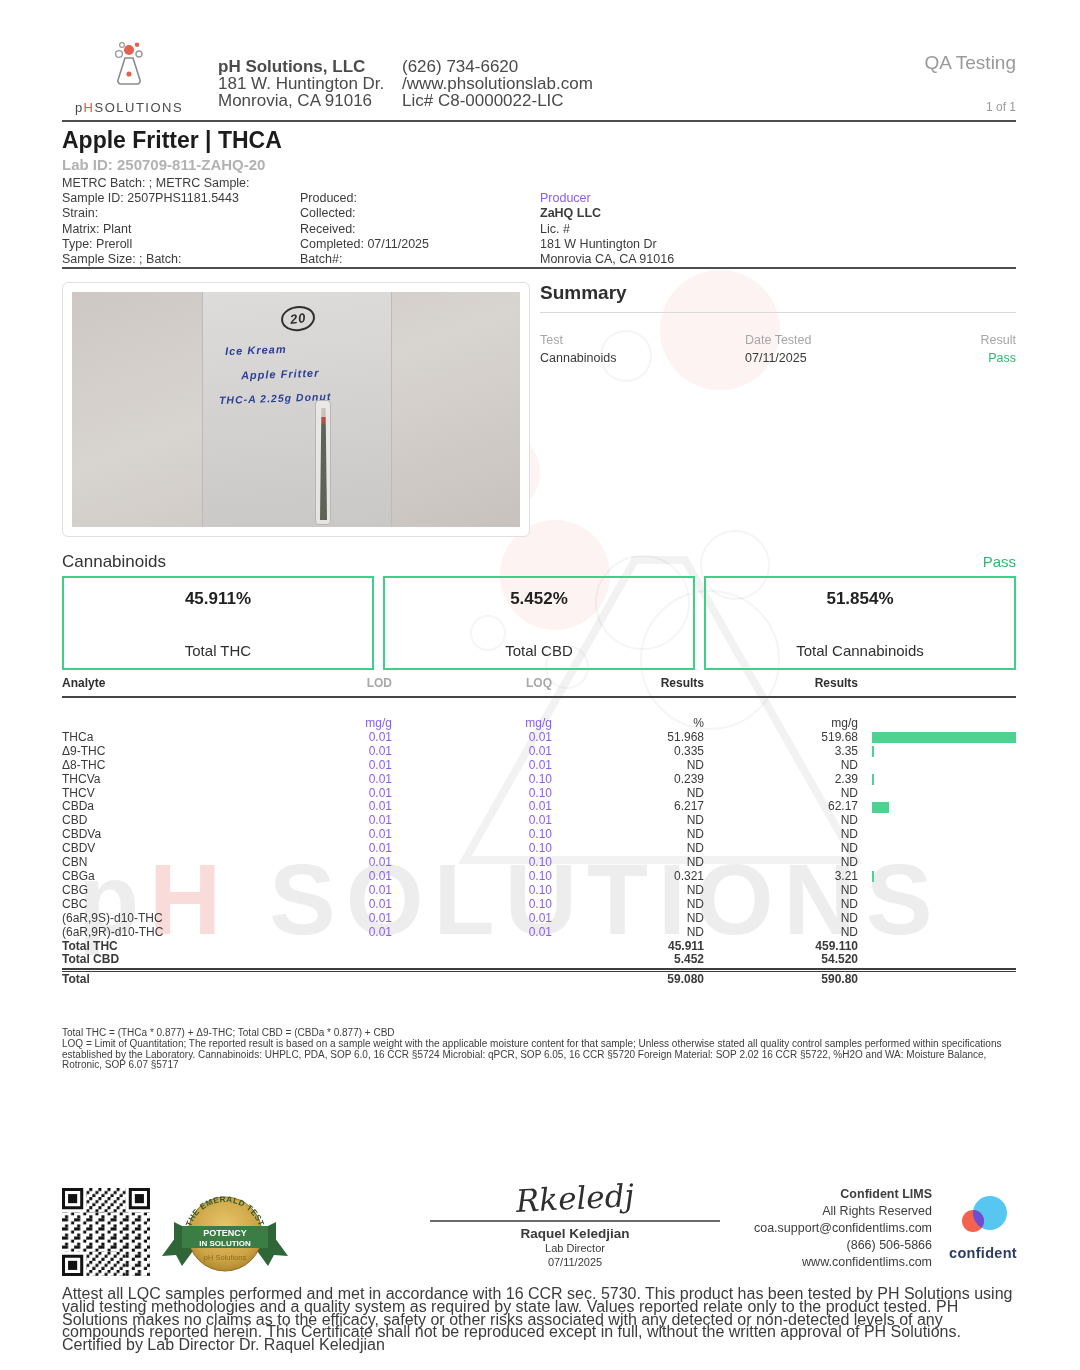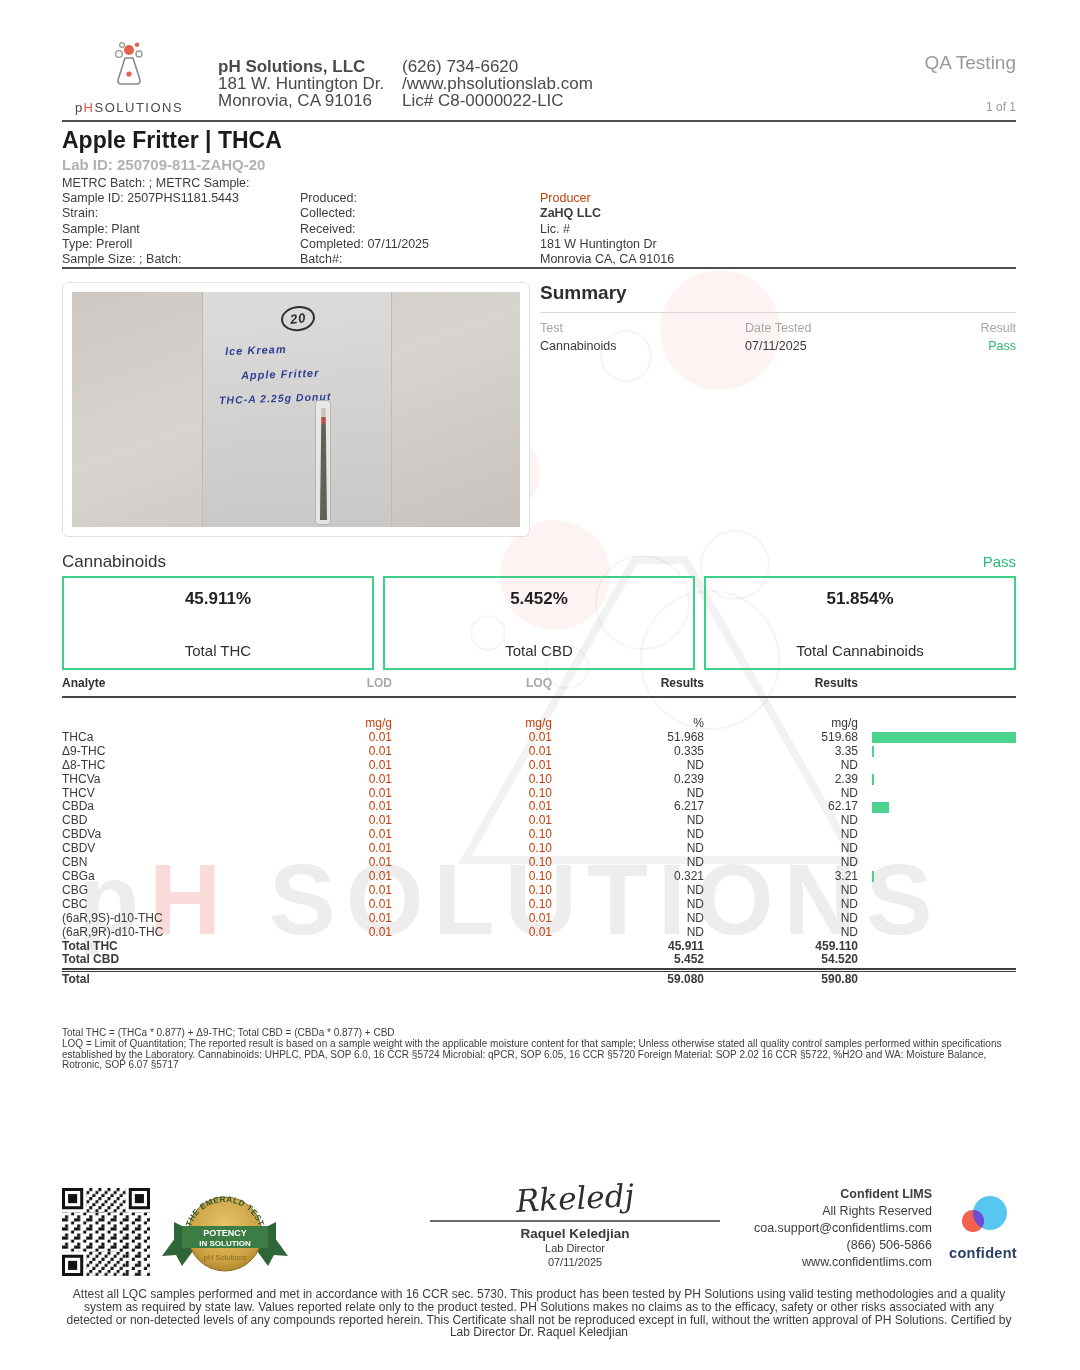--- a/index.html
+++ b/index.html
@@ -26,37 +26,37 @@
   .qa { position:absolute; right:0; top:10px; font-size:19px; color:#9a9a9a; }
   .pageno { position:absolute; right:0; top:58px; font-size:12px; color:#9a9a9a; }
   .rule-dark { position:absolute; left:62px; width:954px; height:0; border-top:2px solid #4e4e4e; }
 
   
   .title { position:absolute; top:127px; left:62px; font-size:23px; font-weight:bold; color:#1c1c1c; }
   .labid { position:absolute; top:156px; left:62px; font-size:15px; color:#b2b2b2; font-weight:bold; }
   .meta { position:absolute; top:176px; left:62px; width:954px; font-size:12.5px; line-height:15.2px; color:#3c3c3c; }
   .meta .col2 { position:absolute; left:238px; top:15.2px; }
   .meta .col3 { position:absolute; left:478px; top:15.2px; }
-  .gray { color:#c2410c; }
+  .gray { color:#8b5cf6; }
   .bold { font-weight:bold; }
 
   
   .photo-box { position:absolute; top:282px; left:62px; width:468px; height:255px; border:1px solid #e0e0e0; border-radius:6px; padding:9px; background:#fff; }
   .photo { position:relative; width:100%; height:100%; background:linear-gradient(160deg,#cdc8c3,#d8d4d0 45%,#c7c2bd); overflow:hidden; }
   .bag { position:absolute; left:130px; top:0; width:190px; height:100%; background:linear-gradient(175deg,#dedcda,#d2d0cf 60%,#cac8c6); border-left:1px solid #bdbab7; border-right:1px solid #bdbab7; }
   .ink { position:absolute; color:#2c3f93; font-size:11px; font-style:italic; font-weight:bold; letter-spacing:1px; transform:rotate(-2deg); white-space:nowrap; }
   .bag-num { left:78px; top:14px; border:2px solid #2f2f2f; color:#2f2f2f; border-radius:50%; padding:3px 7px; font-size:13px; transform:rotate(-8deg); }
   .preroll-tube { position:absolute; left:112px; top:108px; width:16px; height:125px; background:rgba(250,250,250,0.55); border:1px solid #b9b6b2; border-radius:4px; }
   .preroll { position:absolute; left:117px; top:116px; width:7px; height:112px; background:linear-gradient(#c9c2b8 0 8%, #b05048 8% 14%, #5f6355 14% 100%); clip-path:polygon(20% 0,80% 0,100% 100%,0 100%); }
 
   
   .summary { position:absolute; top:282px; left:540px; width:476px; }
   .summary h2 { font-size:19px; font-weight:bold; color:#2f2f2f; padding-bottom:8px; border-bottom:1px solid #d9d9d9; }
   .sum-head, .sum-row { display:grid; grid-template-columns: 205px 175px 1fr; font-size:12.5px; }
-  .sum-head { margin-top:8px; color:#a6a6a6; }
+  .sum-head { margin-top:20px; color:#a6a6a6; }
   .sum-row { margin-top:4px; color:#3a3a3a; }
   .sum-head .r, .sum-row .r { text-align:right; }
   .pass { color:#2eb872; }
 
   
   .cann-head { position:absolute; top:552px; left:62px; width:954px; }
   .cann-head .name { font-size:17px; color:#333; }
   .cann-head .status { position:absolute; right:0; top:1px; font-size:15px; }
   .boxes { position:absolute; top:576px; left:62px; width:954px; display:flex; gap:9px; }
   .gbox { flex:1; height:94px; border:2px solid #3ed088; position:relative; text-align:center; }
@@ -86,21 +86,21 @@
   .badge { position:absolute; top:1186px; left:160px; width:130px; height:102px; }
   .sig { position:absolute; top:1180px; left:430px; width:290px; text-align:center; }
   .sig-script { font-family:"DejaVu Serif", serif; font-style:italic; font-size:31px; color:#2e2e2e; transform:rotate(-3deg); }
   .sig-line { border-top:2px solid #6b6b6b; margin-top:4px; margin-bottom:4px; }
   .sig-name { font-size:13.5px; font-weight:bold; color:#3a3a3a; }
   .sig-title, .sig-date { font-size:11px; color:#3a3a3a; line-height:14px; }
   .lims { position:absolute; top:1186px; right:148px; width:270px; text-align:right; font-size:12.5px; line-height:17px; color:#3d3d3d; }
   .lims .b { font-weight:bold; }
   .confident { position:absolute; top:1192px; left:948px; width:70px; text-align:center; }
   .confident .clabel { font-size:14.5px; font-weight:bold; color:#2d3e66; letter-spacing:0.3px; margin-top:1px; }
-  .attest { position:absolute; top:1288px; left:62px; width:954px; font-size:12px; line-height:12.8px; color:#3c3c3c;text-align:center; }
+  .attest { position:absolute; top:1288px; left:62px; width:954px; font-size:16px; line-height:12.8px; color:#3c3c3c; }
 </style>
 </head>
 <body>
 
 <div class="page">
 
   <div class="wm wm-red" style="left:660px;top:270px;width:120px;height:120px;"></div>
   <div class="wm wm-ring" style="left:600px;top:330px;width:52px;height:52px;"></div>
   <div class="wm wm-red" style="left:455px;top:430px;width:85px;height:85px;"></div>
   <div class="wm wm-red" style="left:500px;top:520px;width:110px;height:110px;"></div>
@@ -142,21 +142,21 @@
   </div>
   <div class="rule-dark" style="top:120px;"></div>
 
   <h1 class="title">Apple Fritter | THCA</h1>
   <div class="labid">Lab ID: 250709-811-ZAHQ-20</div>
   <div class="meta">
     <div>
       <div>METRC Batch: ; METRC Sample:</div>
       <div>Sample ID: 2507PHS1181.5443</div>
       <div>Strain:</div>
-      <div>Sample: Plant</div>
+      <div>Matrix: Plant</div>
       <div>Type: Preroll</div>
       <div>Sample Size: ; Batch:</div>
     </div>
     <div class="col2">
       <div>Produced:</div>
       <div>Collected:</div>
       <div>Received:</div>
       <div>Completed: 07/11/2025</div>
       <div>Batch#:</div>
     </div>

